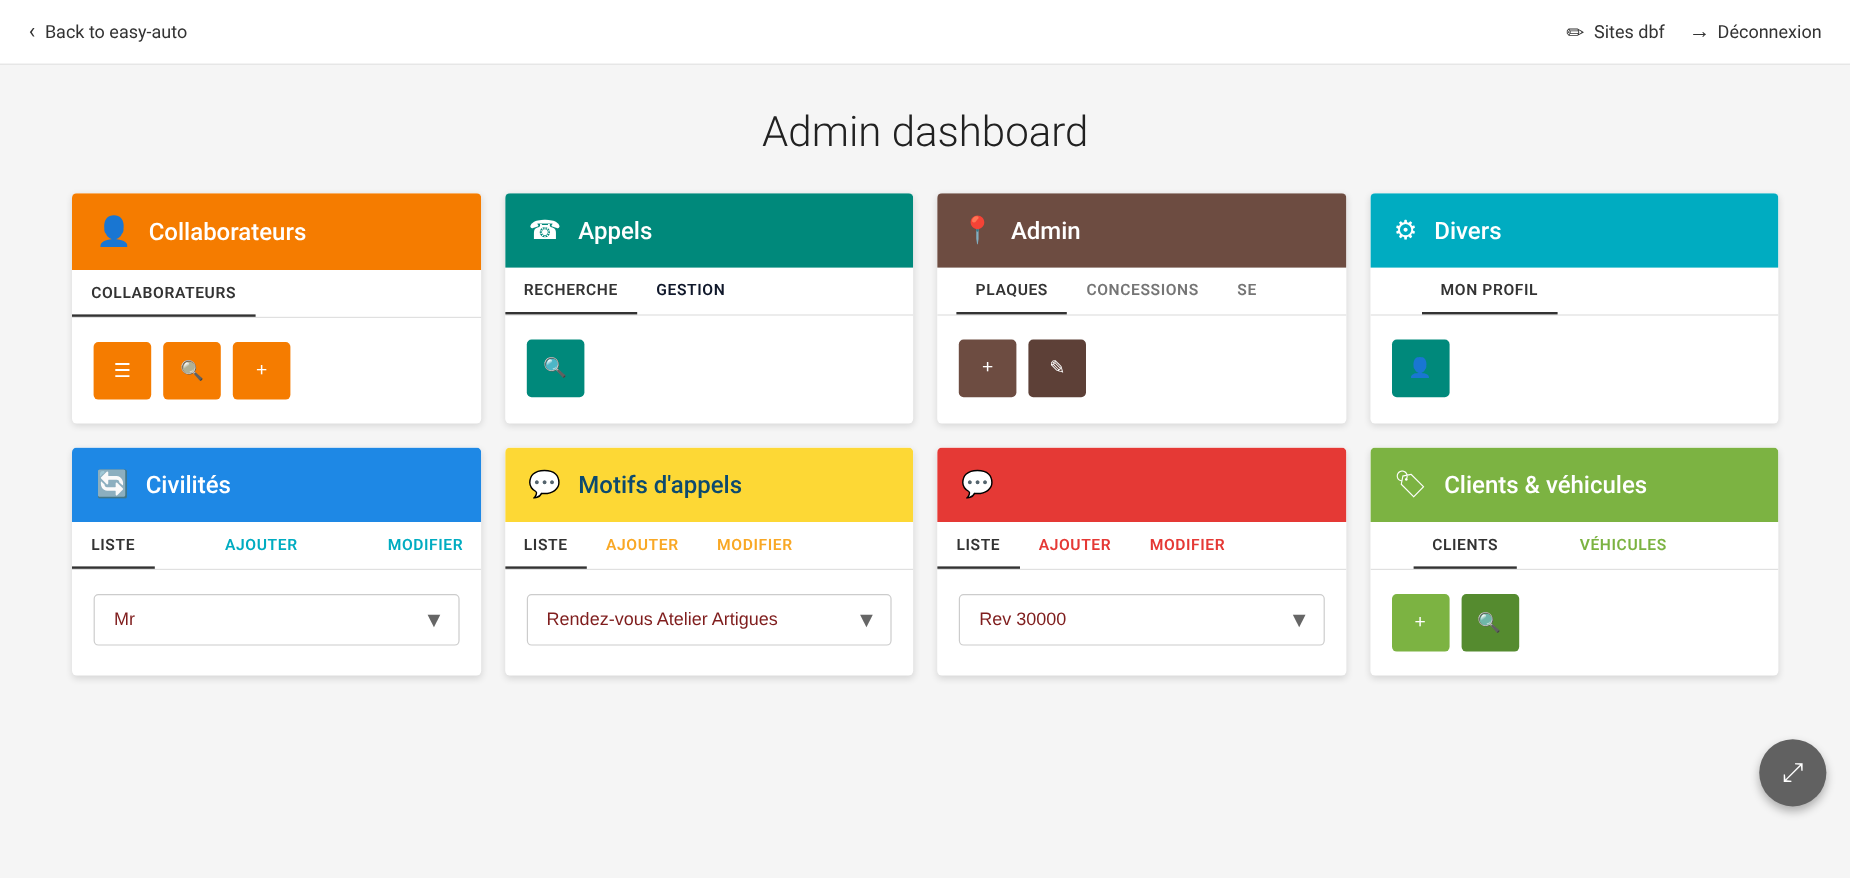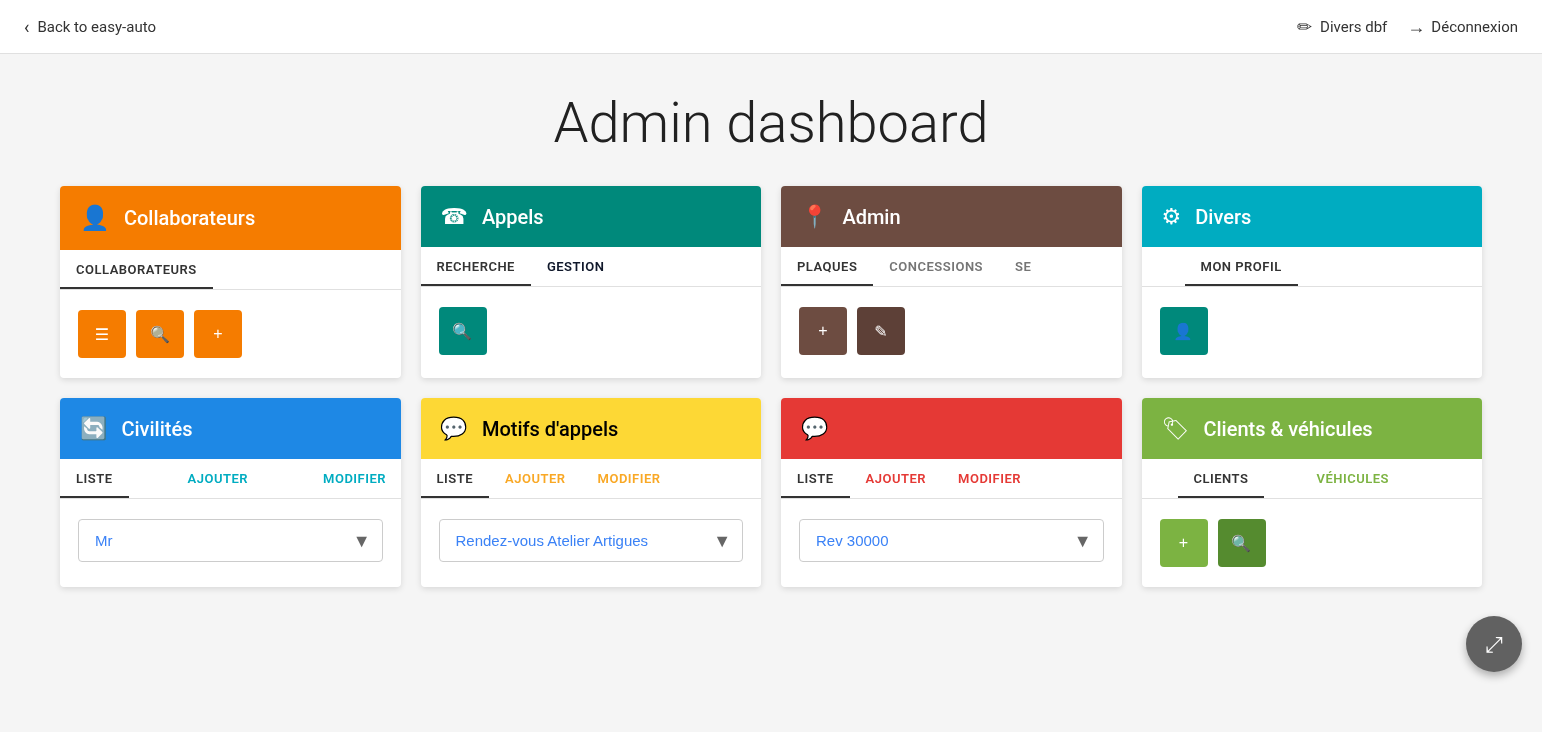--- a/index.html
+++ b/index.html
@@ -39,21 +39,21 @@
       gap: 8px;
     }
     .top-bar-right .logout-section {
       display: flex;
       align-items: center;
       gap: 6px;
       cursor: pointer;
     }
     .page-title {
       text-align: center;
-      font-size: 56px;
+      font-size: 35px;
       font-weight: 300;
       padding: 36px 0 30px 0;
       color: #212121;
     }
     .cards-grid {
       display: grid;
       grid-template-columns: repeat(4, 1fr);
       gap: 20px;
       padding: 0 60px 30px 60px;
       max-width: 1542px;
@@ -122,21 +122,21 @@
     }
     .dropdown-field {
       width: 100%;
       padding: 12px 16px;
       border: 1px solid #ccc;
       border-radius: 4px;
       font-size: 15px;
       background: #fff;
       appearance: none;
       cursor: pointer;
-      color: #3b82f6;
+      color: #7f1d1d;
     }
     .dropdown-wrapper {
       position: relative;
       flex: 1;
     }
     .dropdown-arrow {
       position: absolute;
       right: 12px;
       top: 50%;
       transform: translateY(-50%);
@@ -156,21 +156,21 @@
 
     .btn-orange { background-color: #F57C00; }
     .btn-teal { background-color: #00897B; }
     .btn-brown { background-color: #6D4C41; }
     .btn-brown-dark { background-color: #5D4037; }
     .btn-green { background-color: #7CB342; }
     .btn-green-dark { background-color: #558B2F; }
 
     .tab-orange { color: #F57C00; }
     .tab-teal { color: #0f172a; }
-    .tab-brown { color: #6D4C41; }
+    .tab-brown { color: #6D4C41; margin-left: 16px; }
     .tab-cyan { color: #00ACC1; margin-left: 43px; }
     .tab-blue { color: #1E88E5; }
     .tab-yellow { color: #F9A825; }
     .tab-red { color: #E53935; }
     .tab-green { color: #7CB342; margin-left: 36px; }
 
     .resize-btn {
       position: fixed;
       bottom: 60px;
       right: 20px;
@@ -194,21 +194,21 @@
 <body>
 
 <div class="top-bar">
   <div class="top-bar-left">
     <span class="chevron-left">‹</span>
     <span>Back to easy-auto</span>
   </div>
   <div class="top-bar-right">
     <div class="user-section">
       <span style="font-size:18px;">✏</span>
-      <span>Divers dbf</span>
+      <span>Sites dbf</span>
     </div>
     <div class="logout-section">
       <span style="font-size:18px;">→</span>
       <span>Déconnexion</span>
     </div>
   </div>
 </div>
 
 <h1 class="page-title">Admin dashboard</h1>
 
@@ -301,21 +301,21 @@
           </select>
           <span class="dropdown-arrow">▼</span>
         </div>
       </div>
     </div>
   </div>
 
   <div class="card">
     <div class="card-header bg-yellow">
       <span style="font-size:22px; color:#fff;">💬</span>
-      <span style="color:#000000;">Motifs d'appels</span>
+      <span style="color:#0c4a6e;">Motifs d'appels</span>
     </div>
     <div class="card-body">
       <div class="card-tabs">
         <div class="card-tab active" style="color:#333;">LISTE</div>
         <div class="card-tab tab-yellow">AJOUTER</div>
         <div class="card-tab tab-yellow">MODIFIER</div>
       </div>
       <div class="card-actions">
         <div class="dropdown-wrapper">
           <select class="dropdown-field">

